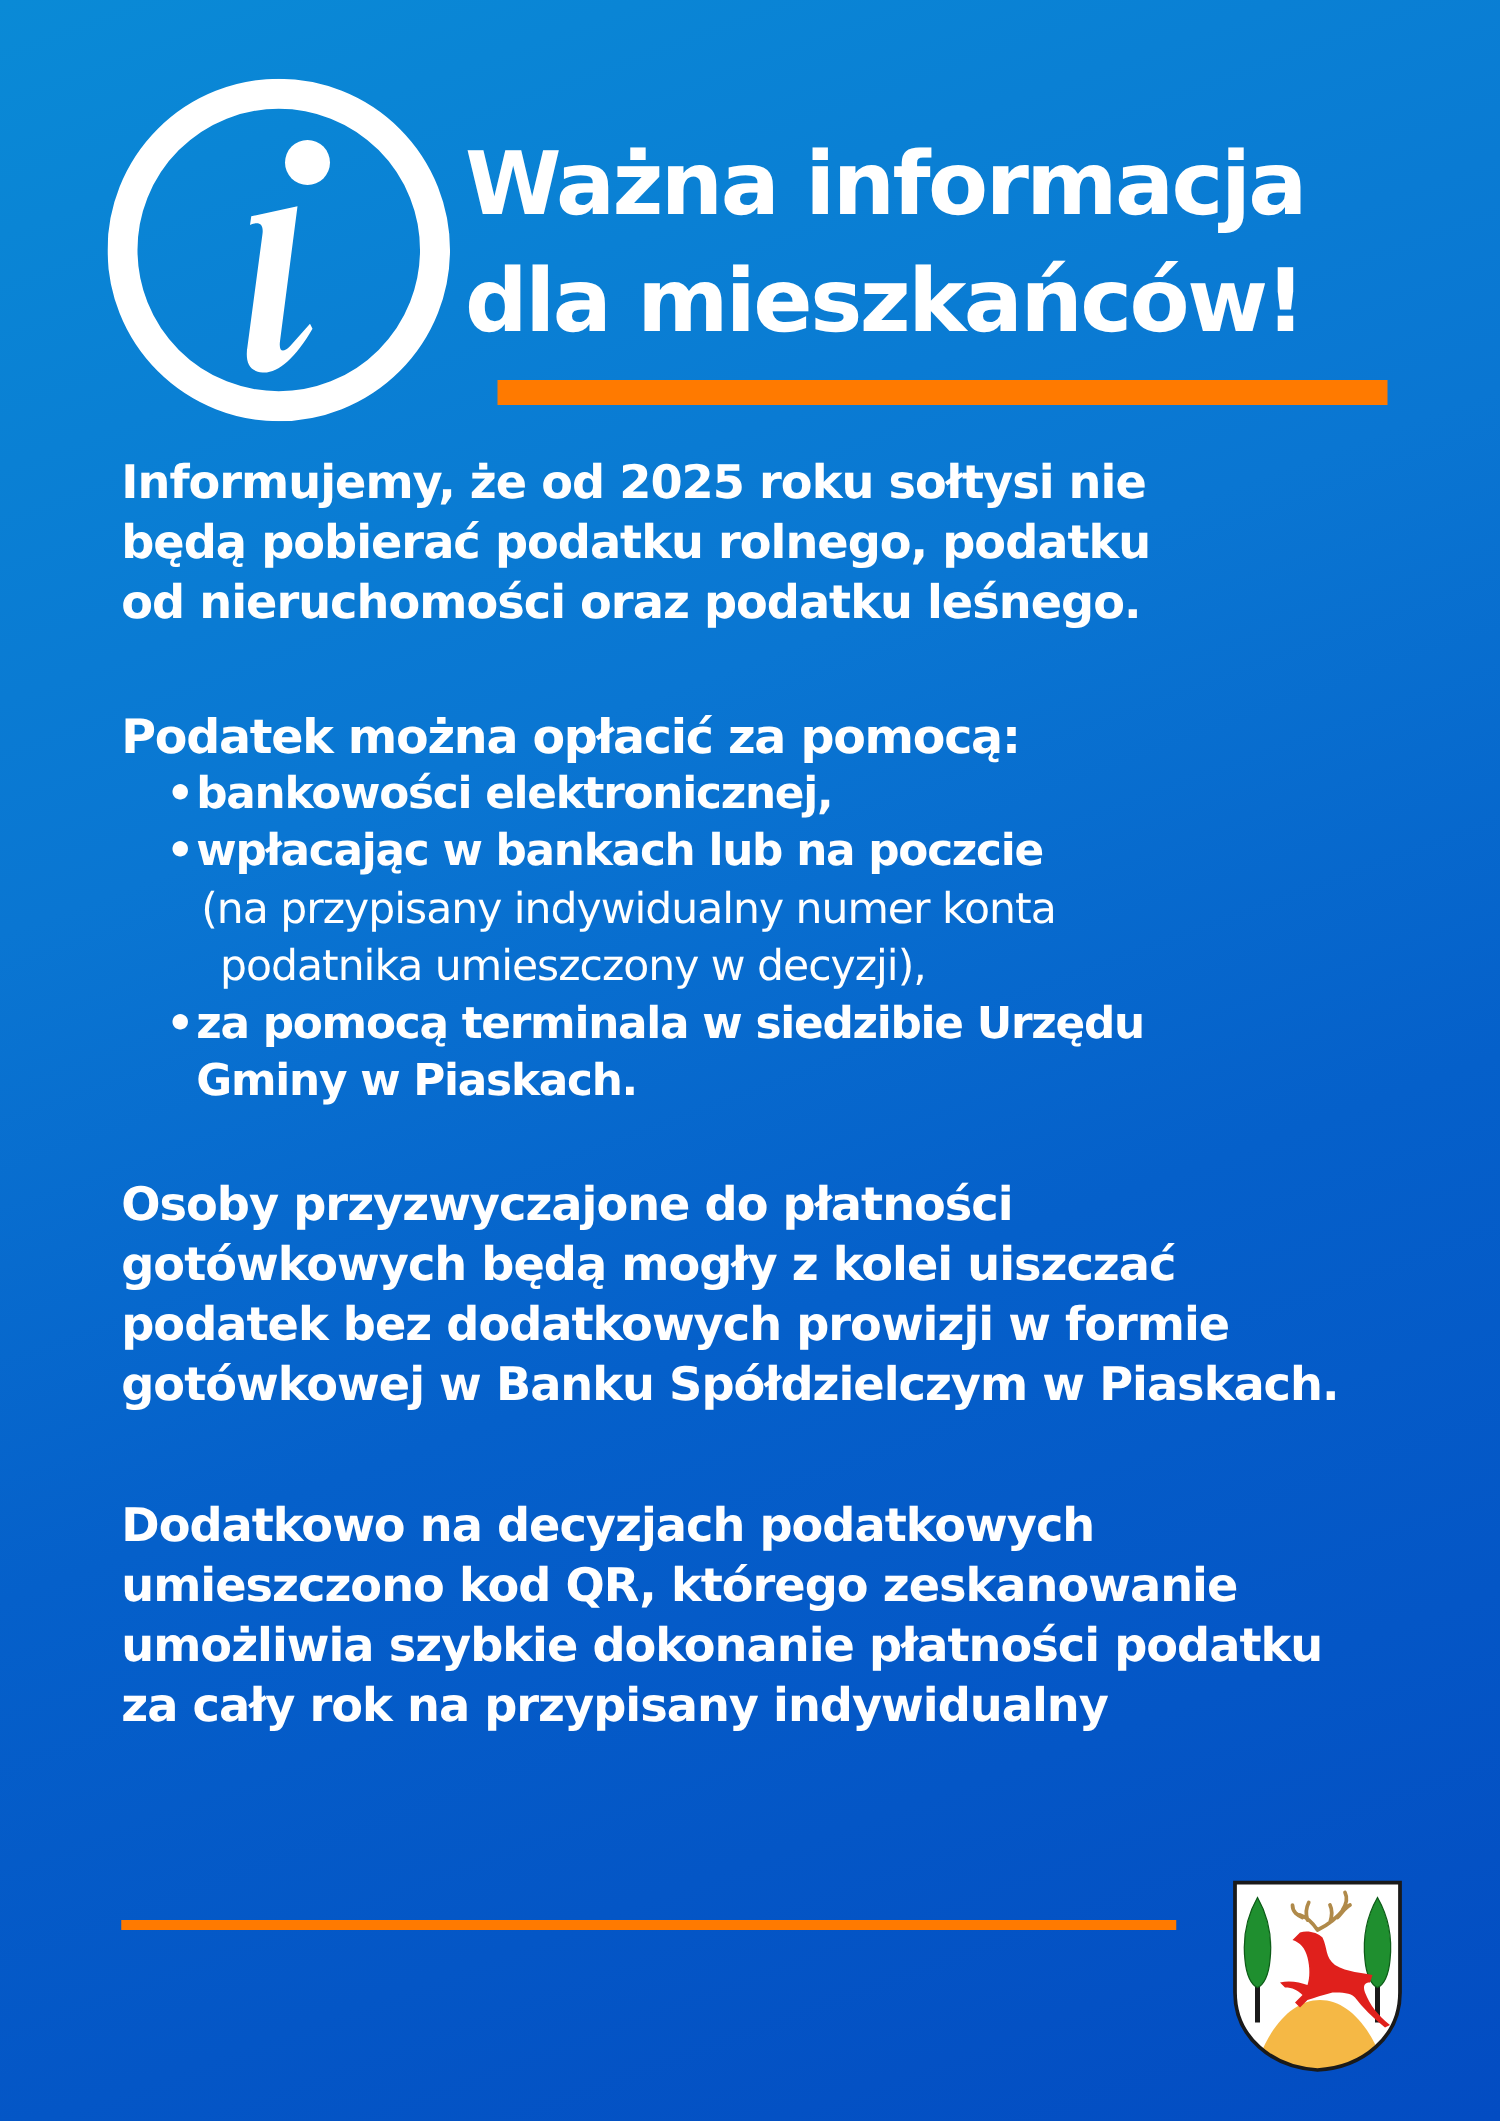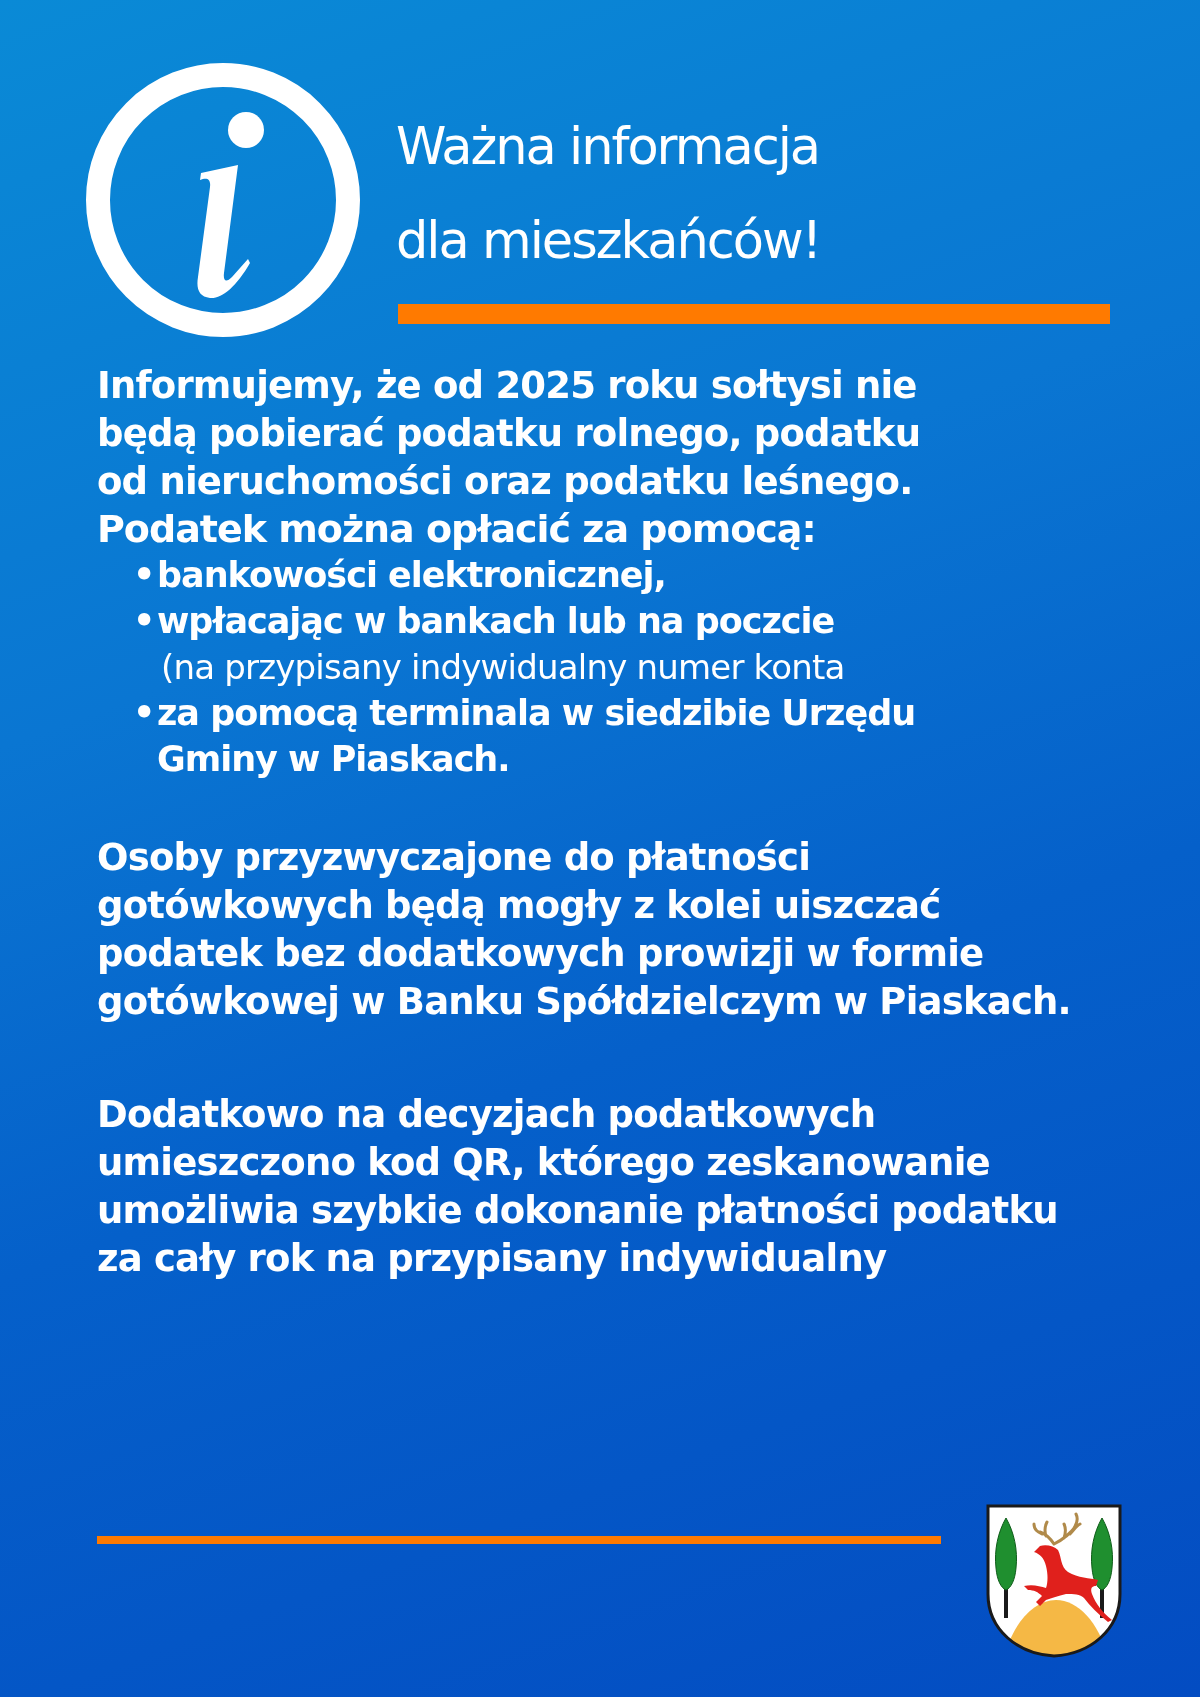--- a/index.html
+++ b/index.html
@@ -19,26 +19,26 @@
   }
   .info-icon {
     position: absolute;
     left: 86px;
     top: 63px;
     width: 274px;
     height: 274px;
   }
   .title {
     position: absolute;
-    left: 396px;
+    left: 372px;
     top: 100px;
     width: 740px;
     margin: 0;
-    font-weight: normal;
-    font-size: 51px;
+    font-weight: bold;
+    font-size: 70px;
     line-height: 94px;
     letter-spacing: -2px;
     white-space: nowrap;
   }
   .title span { display: block; }
   .orange-bar-top {
     position: absolute;
     left: 398px;
     top: 304px;
     width: 712px;
@@ -53,21 +53,21 @@
   }
   .para {
     margin: 0;
     font-weight: bold;
     font-size: 37px;
     line-height: 48px;
     letter-spacing: -0.8px;
     white-space: nowrap;
   }
   .para span { display: block; }
-  .p1 { }
+  .p1 { margin-bottom: 60px; }
   .pay-heading {
     font-weight: bold;
     font-size: 38px;
     line-height: 46px;
     letter-spacing: -1px;
     margin: 0;
     white-space: nowrap;
   }
   .pay-list {
     list-style: none;
@@ -156,20 +156,21 @@
       <p class="pay-heading">Podatek można opłacić za pomocą:</p>
       <ul class="pay-list">
         <li class="pay-item">
           <span class="bullet">•</span>
           <span class="main">bankowości elektronicznej,</span>
         </li>
         <li class="pay-item">
           <span class="bullet">•</span>
           <span class="main">wpłacając w bankach lub na poczcie</span>
           <span class="note first">(na przypisany indywidualny numer konta</span>
+          <span class="note indent">podatnika umieszczony w decyzji),</span>
         </li>
         <li class="pay-item">
           <span class="bullet">•</span>
           <span class="main">za pomocą terminala w siedzibie Urzędu</span>
           <span class="main">Gminy w Piaskach.</span>
         </li>
       </ul>
     </div>
 
     <p class="para p3">

